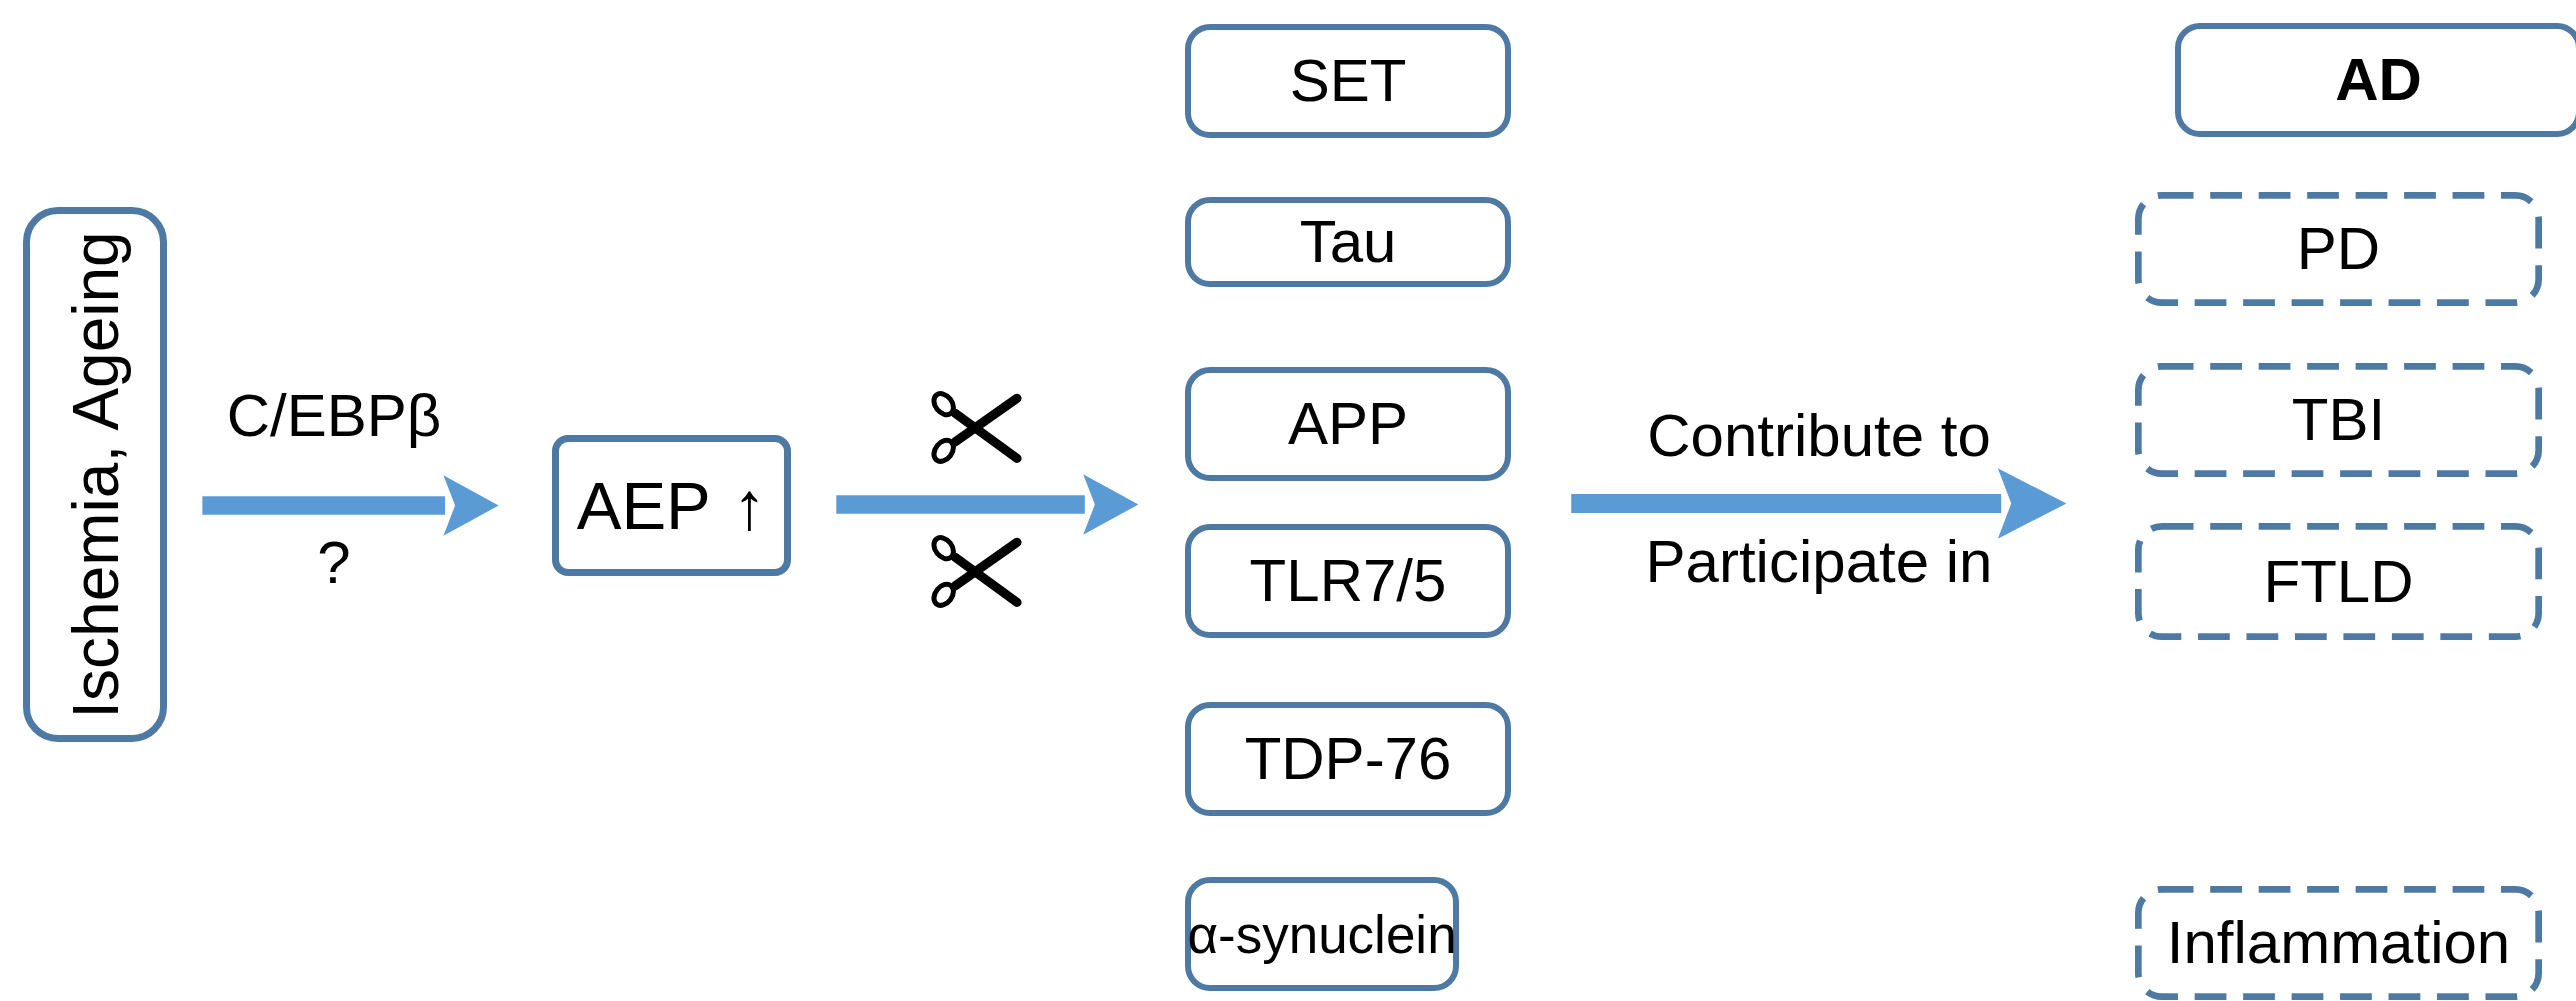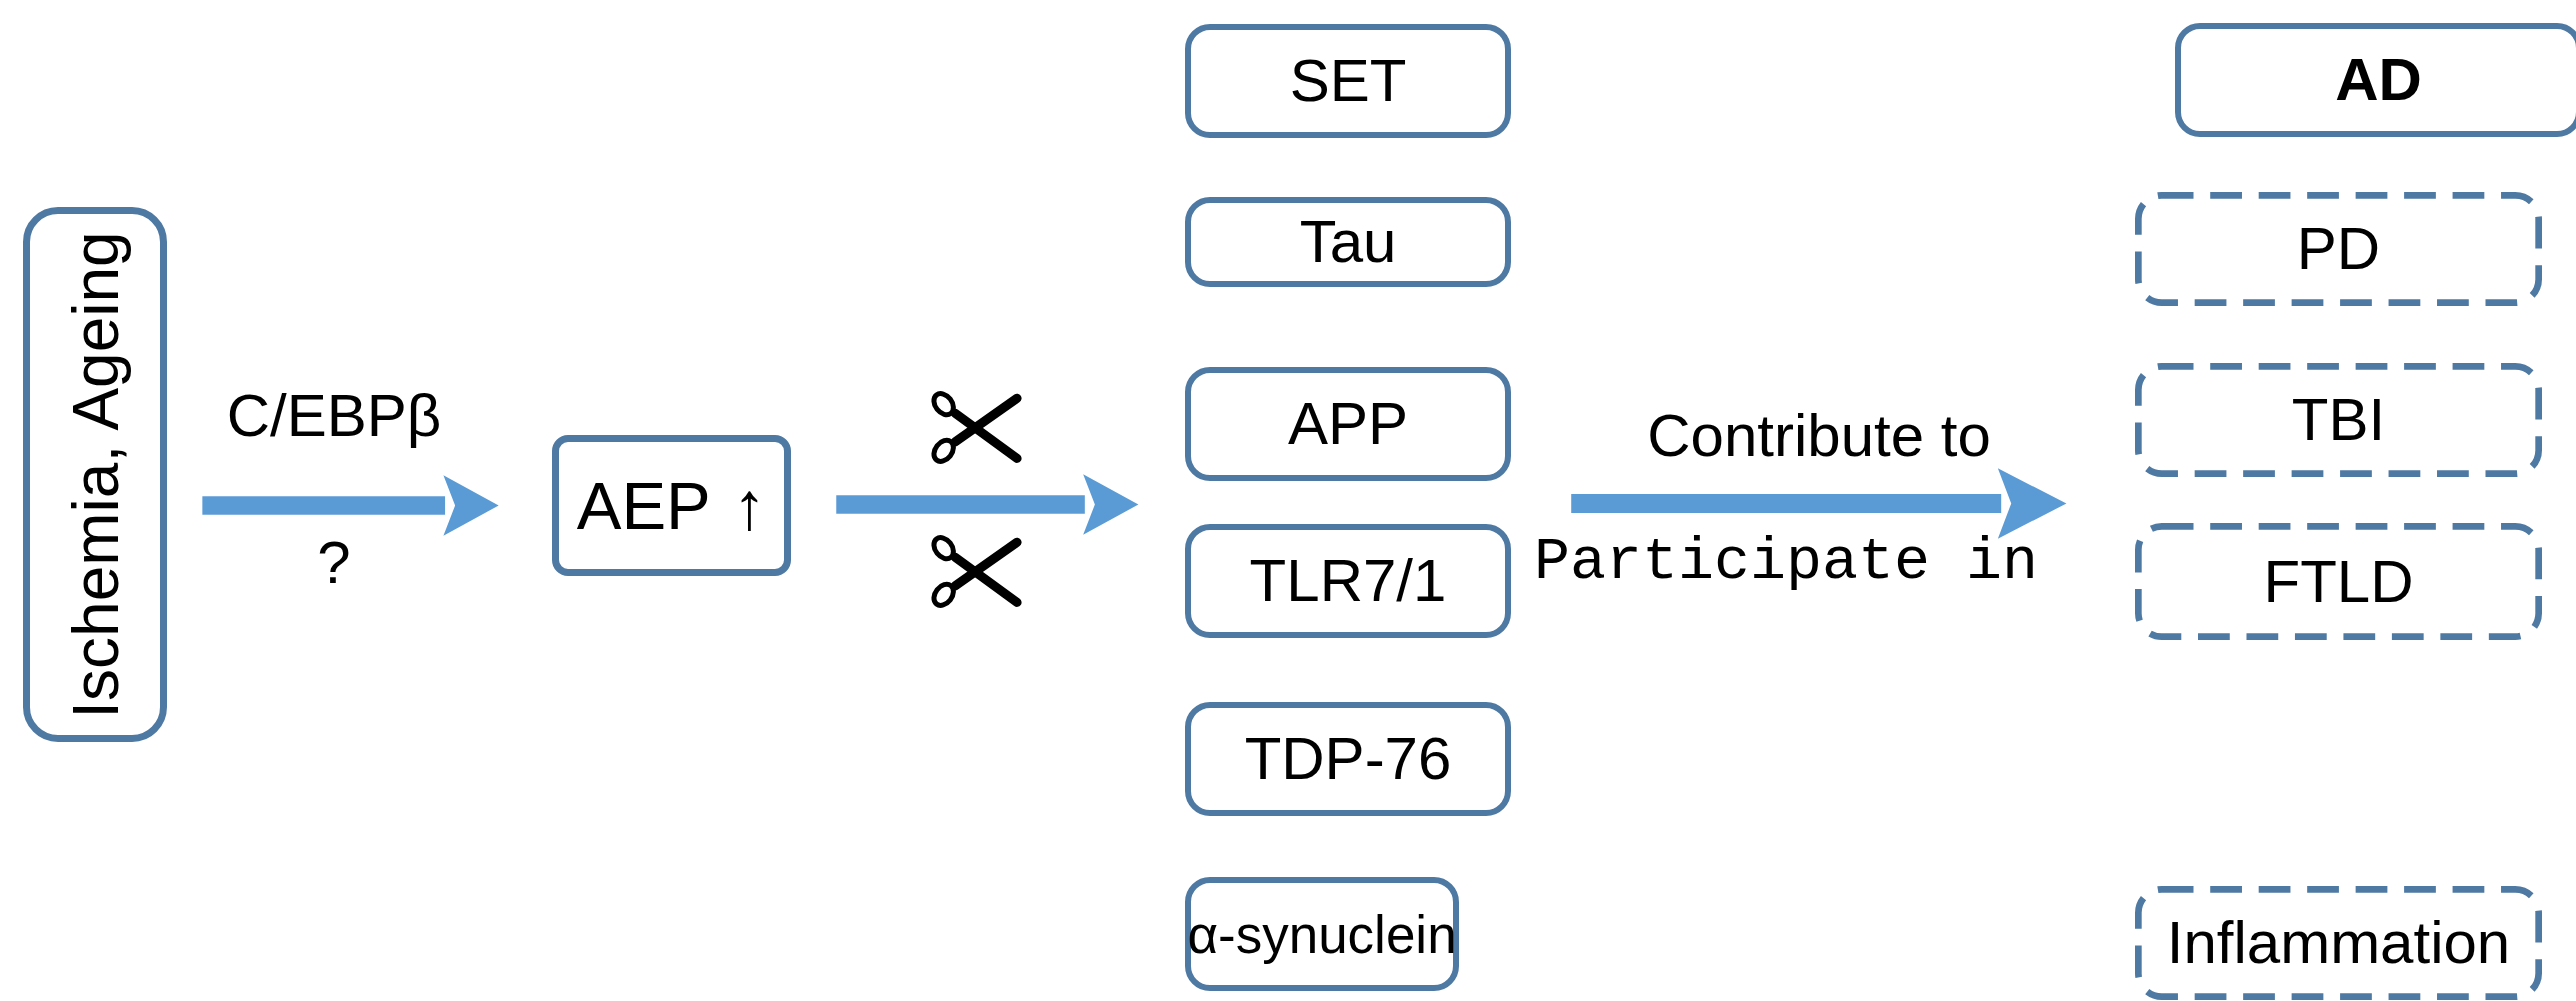--- a/index.html
+++ b/index.html
@@ -117,35 +117,35 @@
   <div class="box solid" style="left:1185px;top:24px;width:326px;height:114px;">
     <span class="lbl">SET</span>
   </div>
   <div class="box solid" style="left:1185px;top:197px;width:326px;height:90px;">
     <span class="lbl">Tau</span>
   </div>
   <div class="box solid" style="left:1185px;top:367px;width:326px;height:114px;">
     <span class="lbl">APP</span>
   </div>
   <div class="box solid" style="left:1185px;top:524px;width:326px;height:114px;">
-    <span class="lbl">TLR7/1</span>
+    <span class="lbl">TLR7/5</span>
   </div>
   <div class="box solid" style="left:1185px;top:702px;width:326px;height:114px;">
     <span class="lbl">TDP-76</span>
   </div>
   <div class="box solid" style="left:1185px;top:877px;width:274px;height:114px;">
     <span class="lbl tight">α-synuclein</span>
   </div>
 
   <div class="flabel" style="left:1589px;top:403px;width:460px;">Contribute to</div>
   <svg class="arrow" style="left:1566px;top:460px;" width="509" height="87" viewBox="0 0 608 104">
     <line x1="6" y1="52" x2="520" y2="52" stroke-width="23"></line>
     <polygon points="516,10 598,52 516,94 532,52"></polygon>
   </svg>
-  <div class="flabel" style="left:1534px;top:529px;width:460px;font-family:Liberation Mono, monospace;">Participate in</div>
+  <div class="flabel" style="left:1589px;top:529px;width:460px;">Participate in</div>
 
   <div class="box solid" style="left:2135px;top:23.4px;width:407px;height:114px;margin-left:40px;">
     <span class="lbl bold">AD</span>
   </div>
   <div class="box" style="left:2135px;top:192px;width:407px;height:114px;">
     <svg class="dash-border" viewBox="0 0 487 136" preserveAspectRatio="none">
       <rect x="4" y="4" width="479" height="128" rx="28" ry="28"></rect>
     </svg>
     <span class="lbl">PD</span>
   </div>

